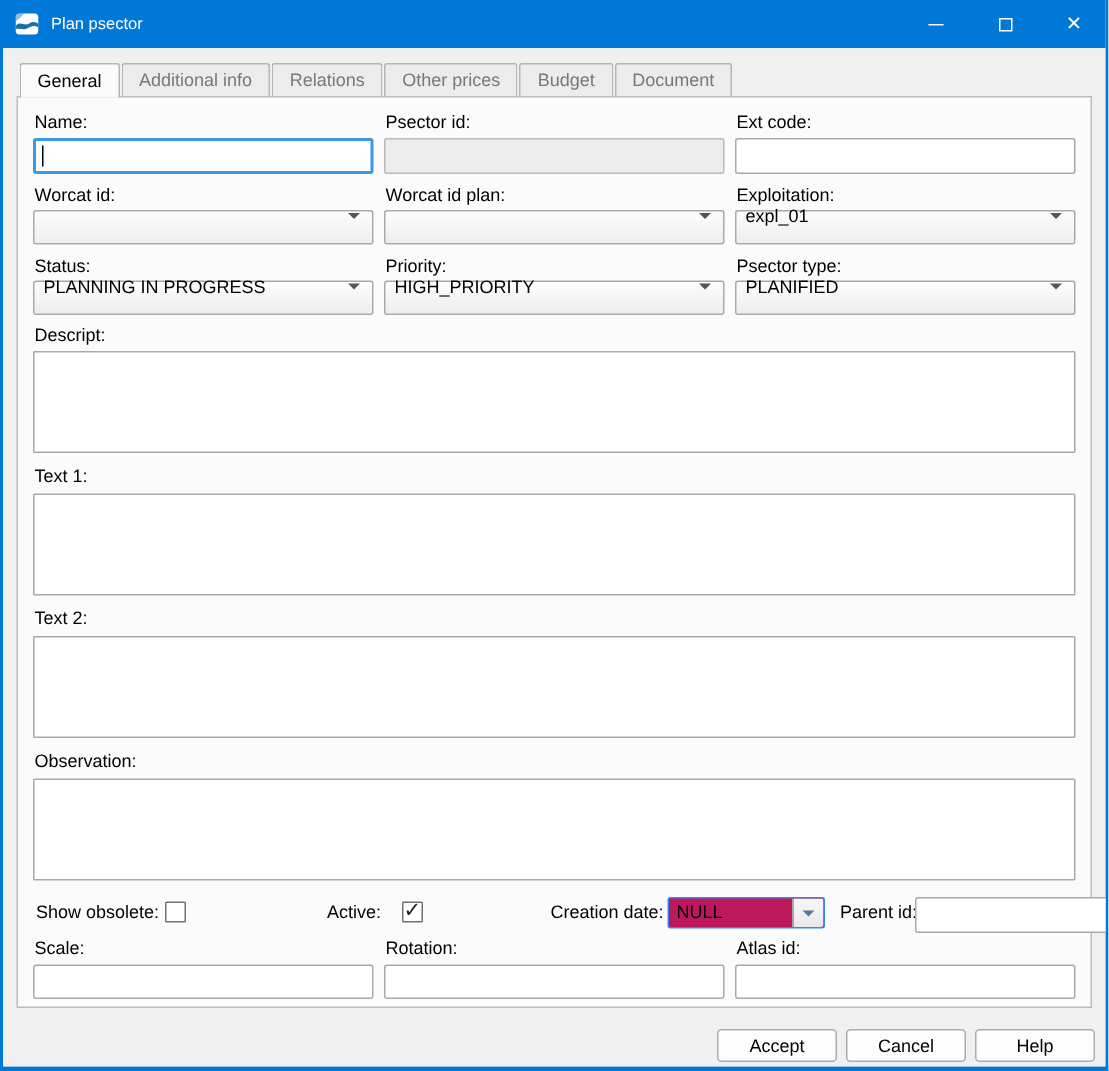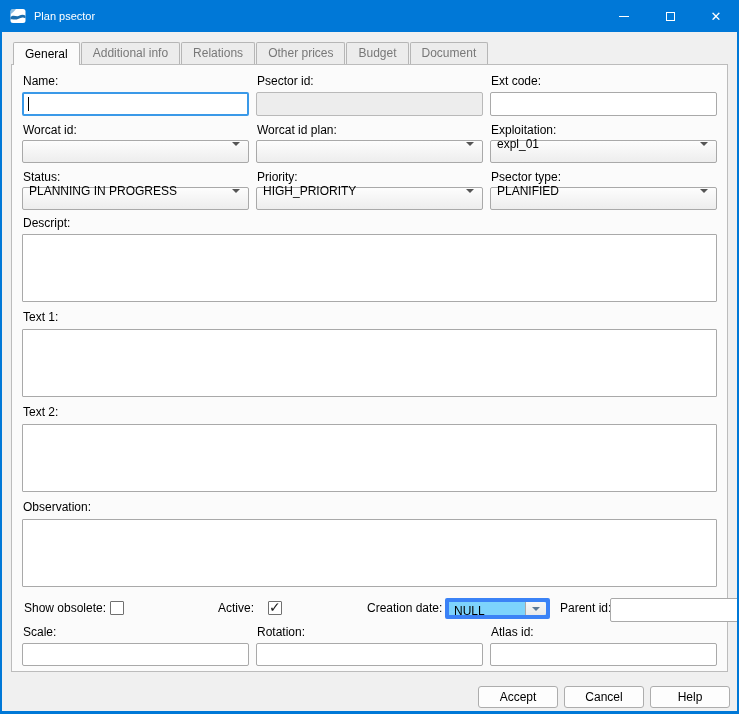--- a/index.html
+++ b/index.html
@@ -113,22 +113,22 @@
   }
   .checkbox[data-checked="true"]::after {
     content: "✓";
     position: absolute; left: 0px; top: -3px;
     font-size: 14px; font-weight: bold; color: #1a1a1a;
     font-family: "DejaVu Sans", sans-serif;
   }
   .datecombo {
     position: absolute; left: 423px; top: 0;
     width: 105px; height: 21px;
-    border: 4px solid #3b82f6; border-radius: 2px;
-    background: #7dd3fc;
+    border: 1px solid #3b82f6; border-radius: 2px;
+    background: #be185d;
     display: flex; align-items: stretch;
   }
   .datecombo .val { flex: 1 1 auto; line-height: 19px; padding-left: 5px; }
   .datecombo .dbtn {
     flex: 0 0 21px; border-left: 1px solid #a9a9a9;
     background: linear-gradient(180deg, #f7f7f7, #e9e9e9);
     display: flex; align-items: center; justify-content: center;
     border-top-right-radius: 2px; border-bottom-right-radius: 2px;
   }
   .datecombo .dbtn .arrow-down { border-top-color: #5a7896; }

